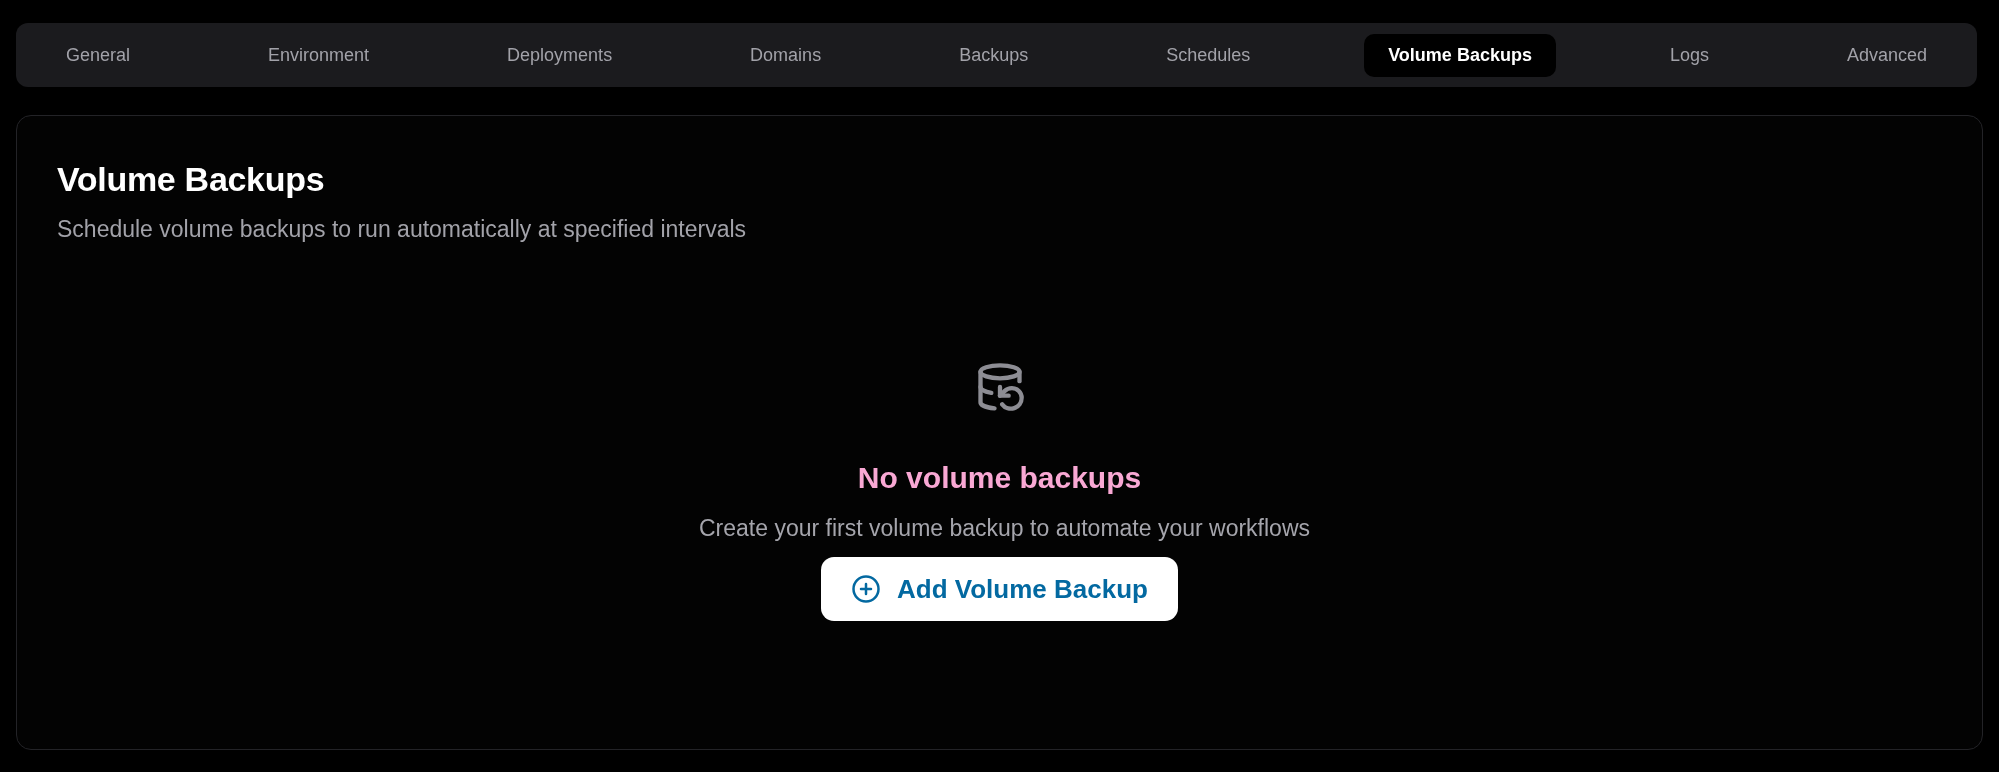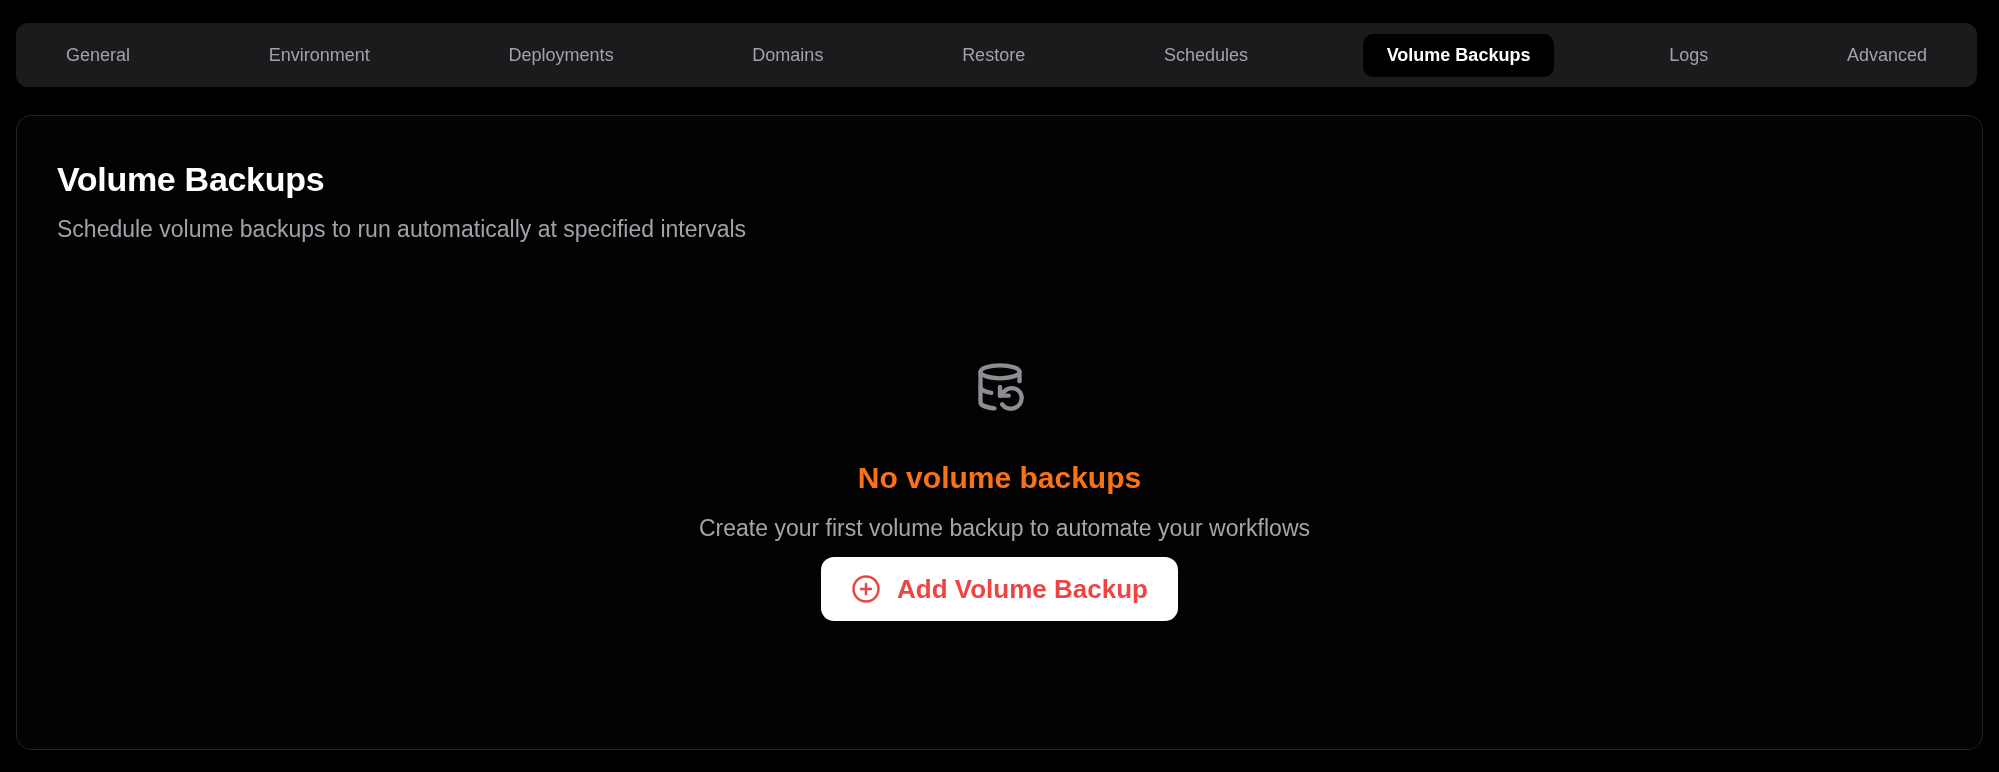--- a/index.html
+++ b/index.html
@@ -69,21 +69,21 @@
     margin-top: 118px;
   }
   .empty-icon {
     width: 52px; height: 52px;
     color: #8d8d94;
   }
   .empty-heading {
     margin-top: 44px;
     font-size: 30px;
     font-weight: 600;
-    color: #f97316;
+    color: #f9a8d4;
   }
   .empty-desc {
     margin-top: 20px;
     font-size: 23px;
     color: #a5a5ac;
     margin-left: 10px;
   }
   .btn-row {
     margin-top: 15px;
     display: flex;
@@ -99,38 +99,38 @@
     border-radius: 13px;
     font-family: inherit;
     font-size: 26px;
     font-weight: 600;
     white-space: nowrap;
     cursor: pointer;
   }
   .btn svg { width: 30px; height: 30px; flex: none; }
   .btn-primary {
     background: #ffffff;
-    color: #ef4444;
+    color: #0369a1;
     border: none;
   }
   .btn-secondary {
     background: #0a0a0a;
     color: #fafafa;
     border: 1.5px solid #2e2e32;
   }
 </style>
 </head>
 <body>
 
 <nav class="tabbar">
   <button class="tab">General</button>
   <button class="tab">Environment</button>
   <button class="tab">Deployments</button>
   <button class="tab">Domains</button>
-  <button class="tab">Restore</button>
+  <button class="tab">Backups</button>
   <button class="tab">Schedules</button>
   <button class="tab active">Volume Backups</button>
   <button class="tab">Logs</button>
   <button class="tab">Advanced</button>
 </nav>
 
 <section class="panel">
   <h1 class="panel-title">Volume Backups</h1>
   <p class="panel-subtitle">Schedule volume backups to run automatically at specified intervals</p>
 

